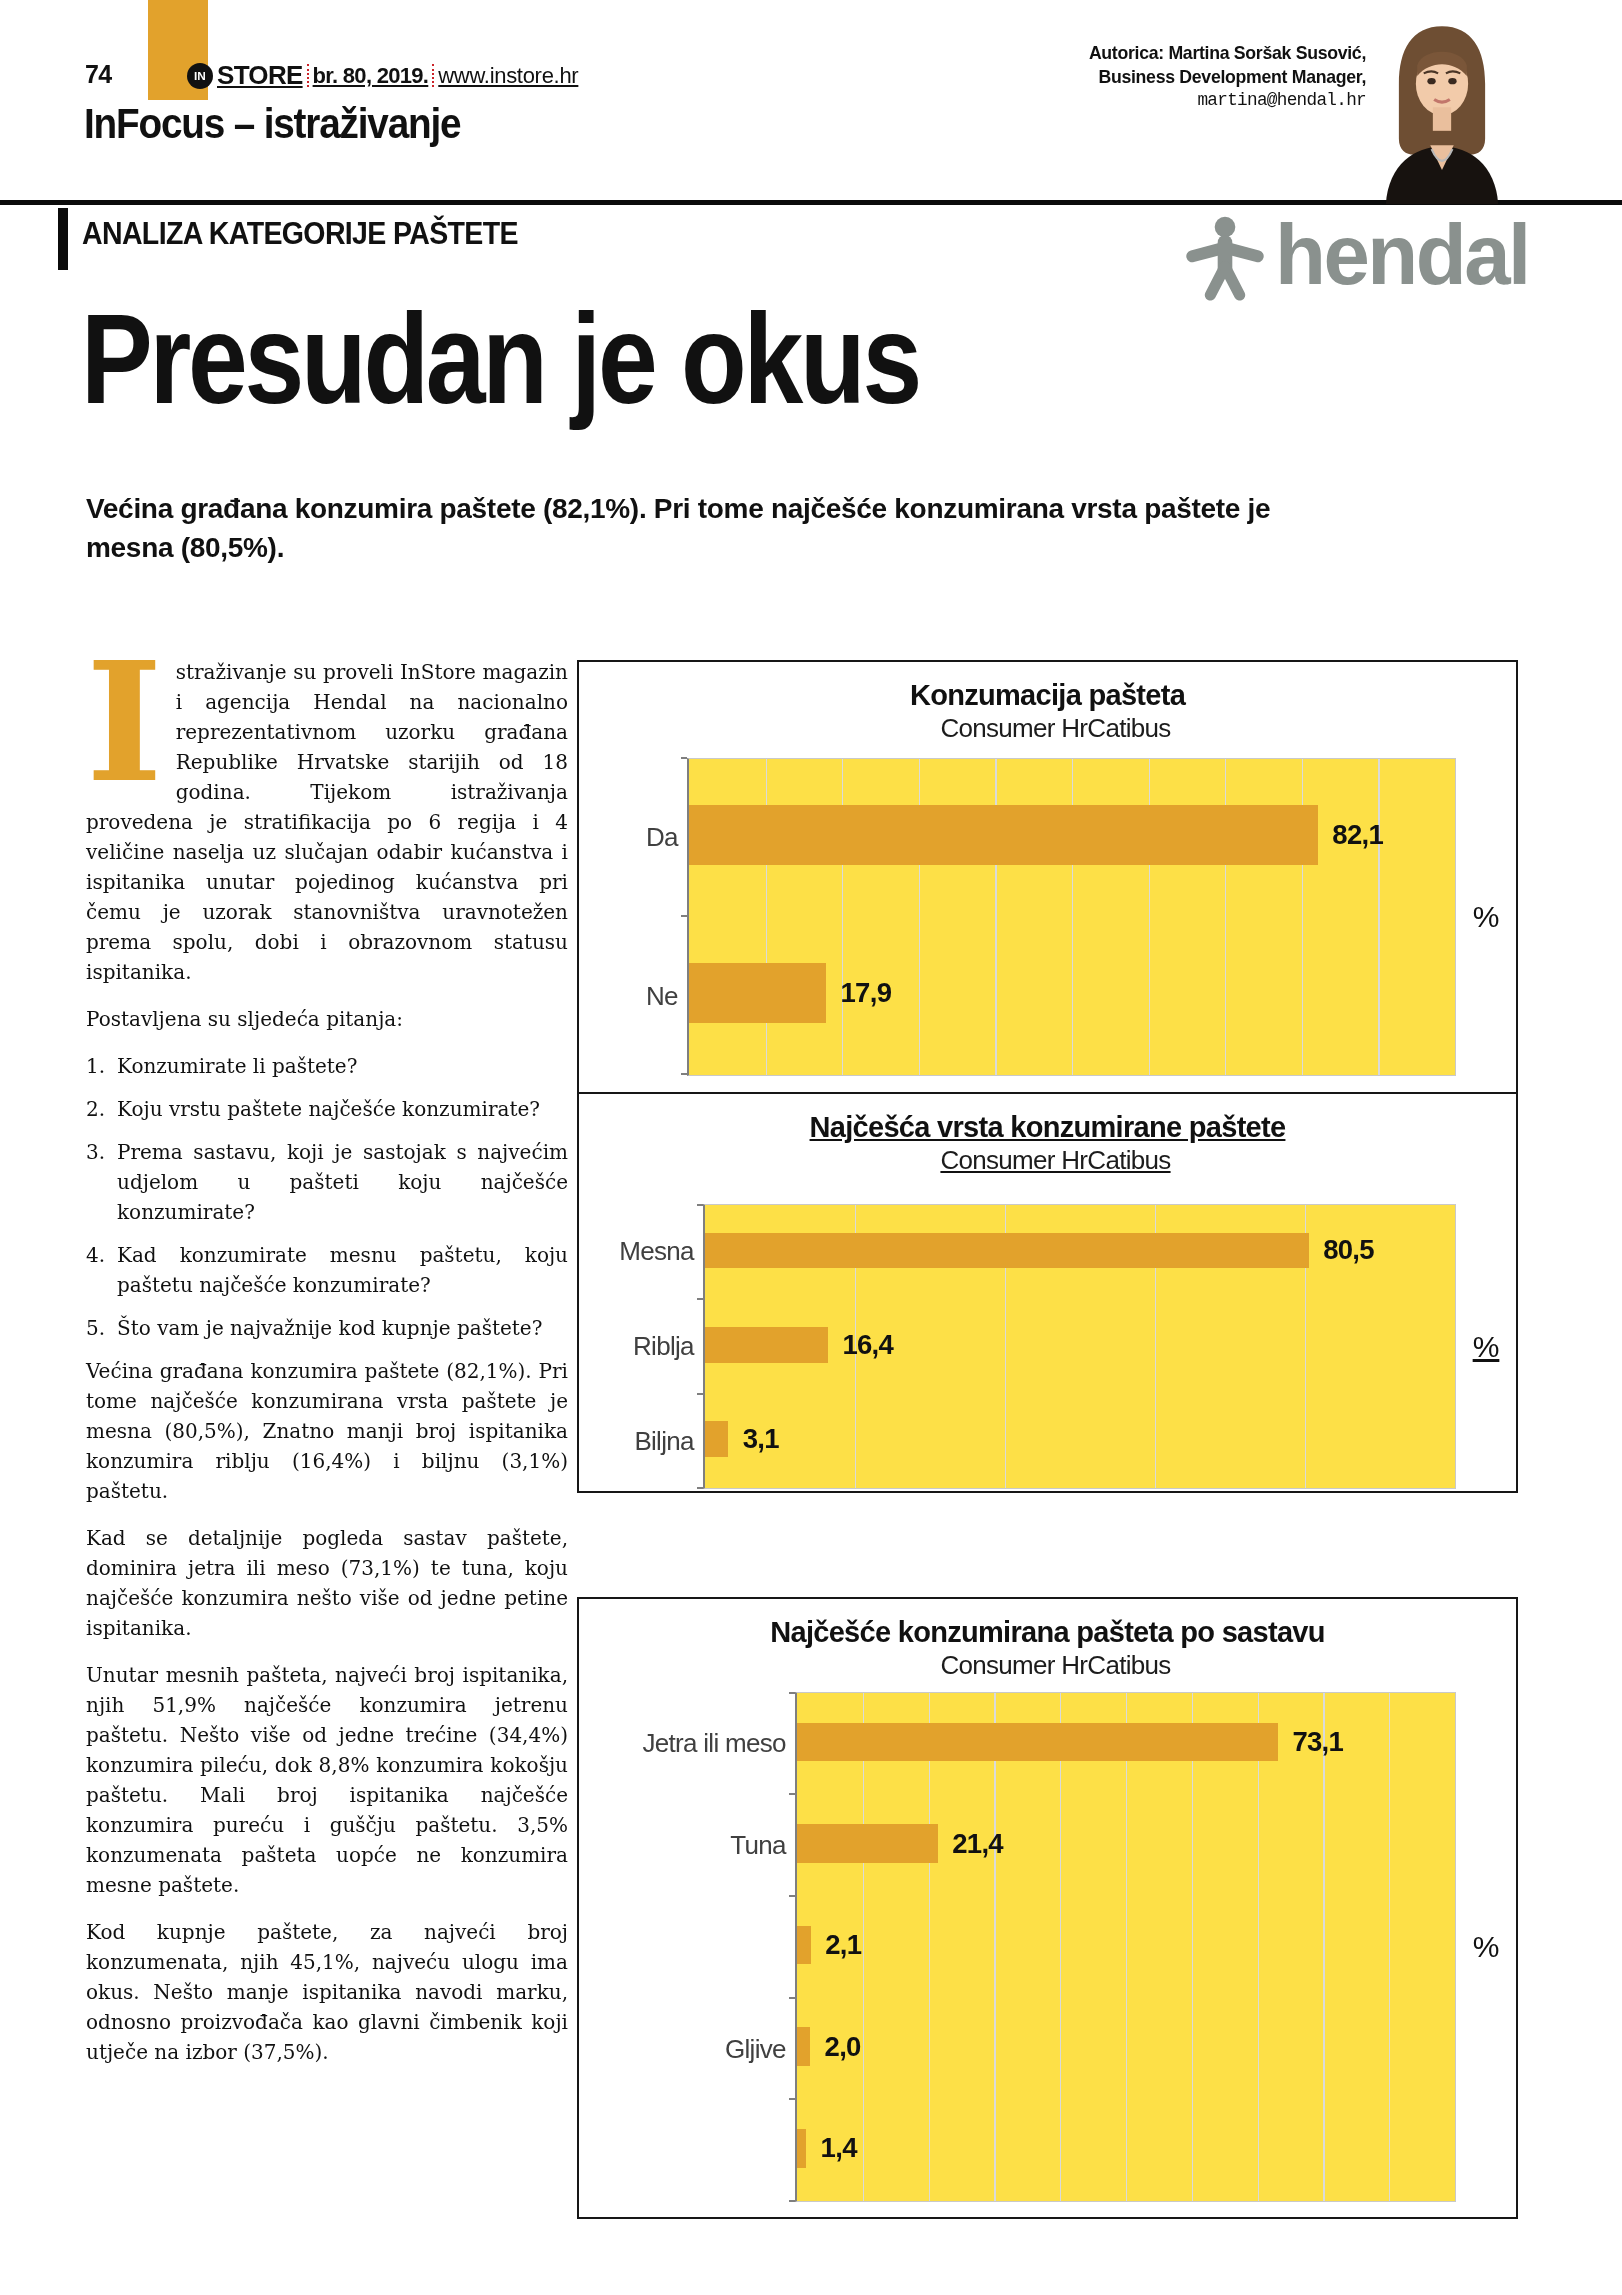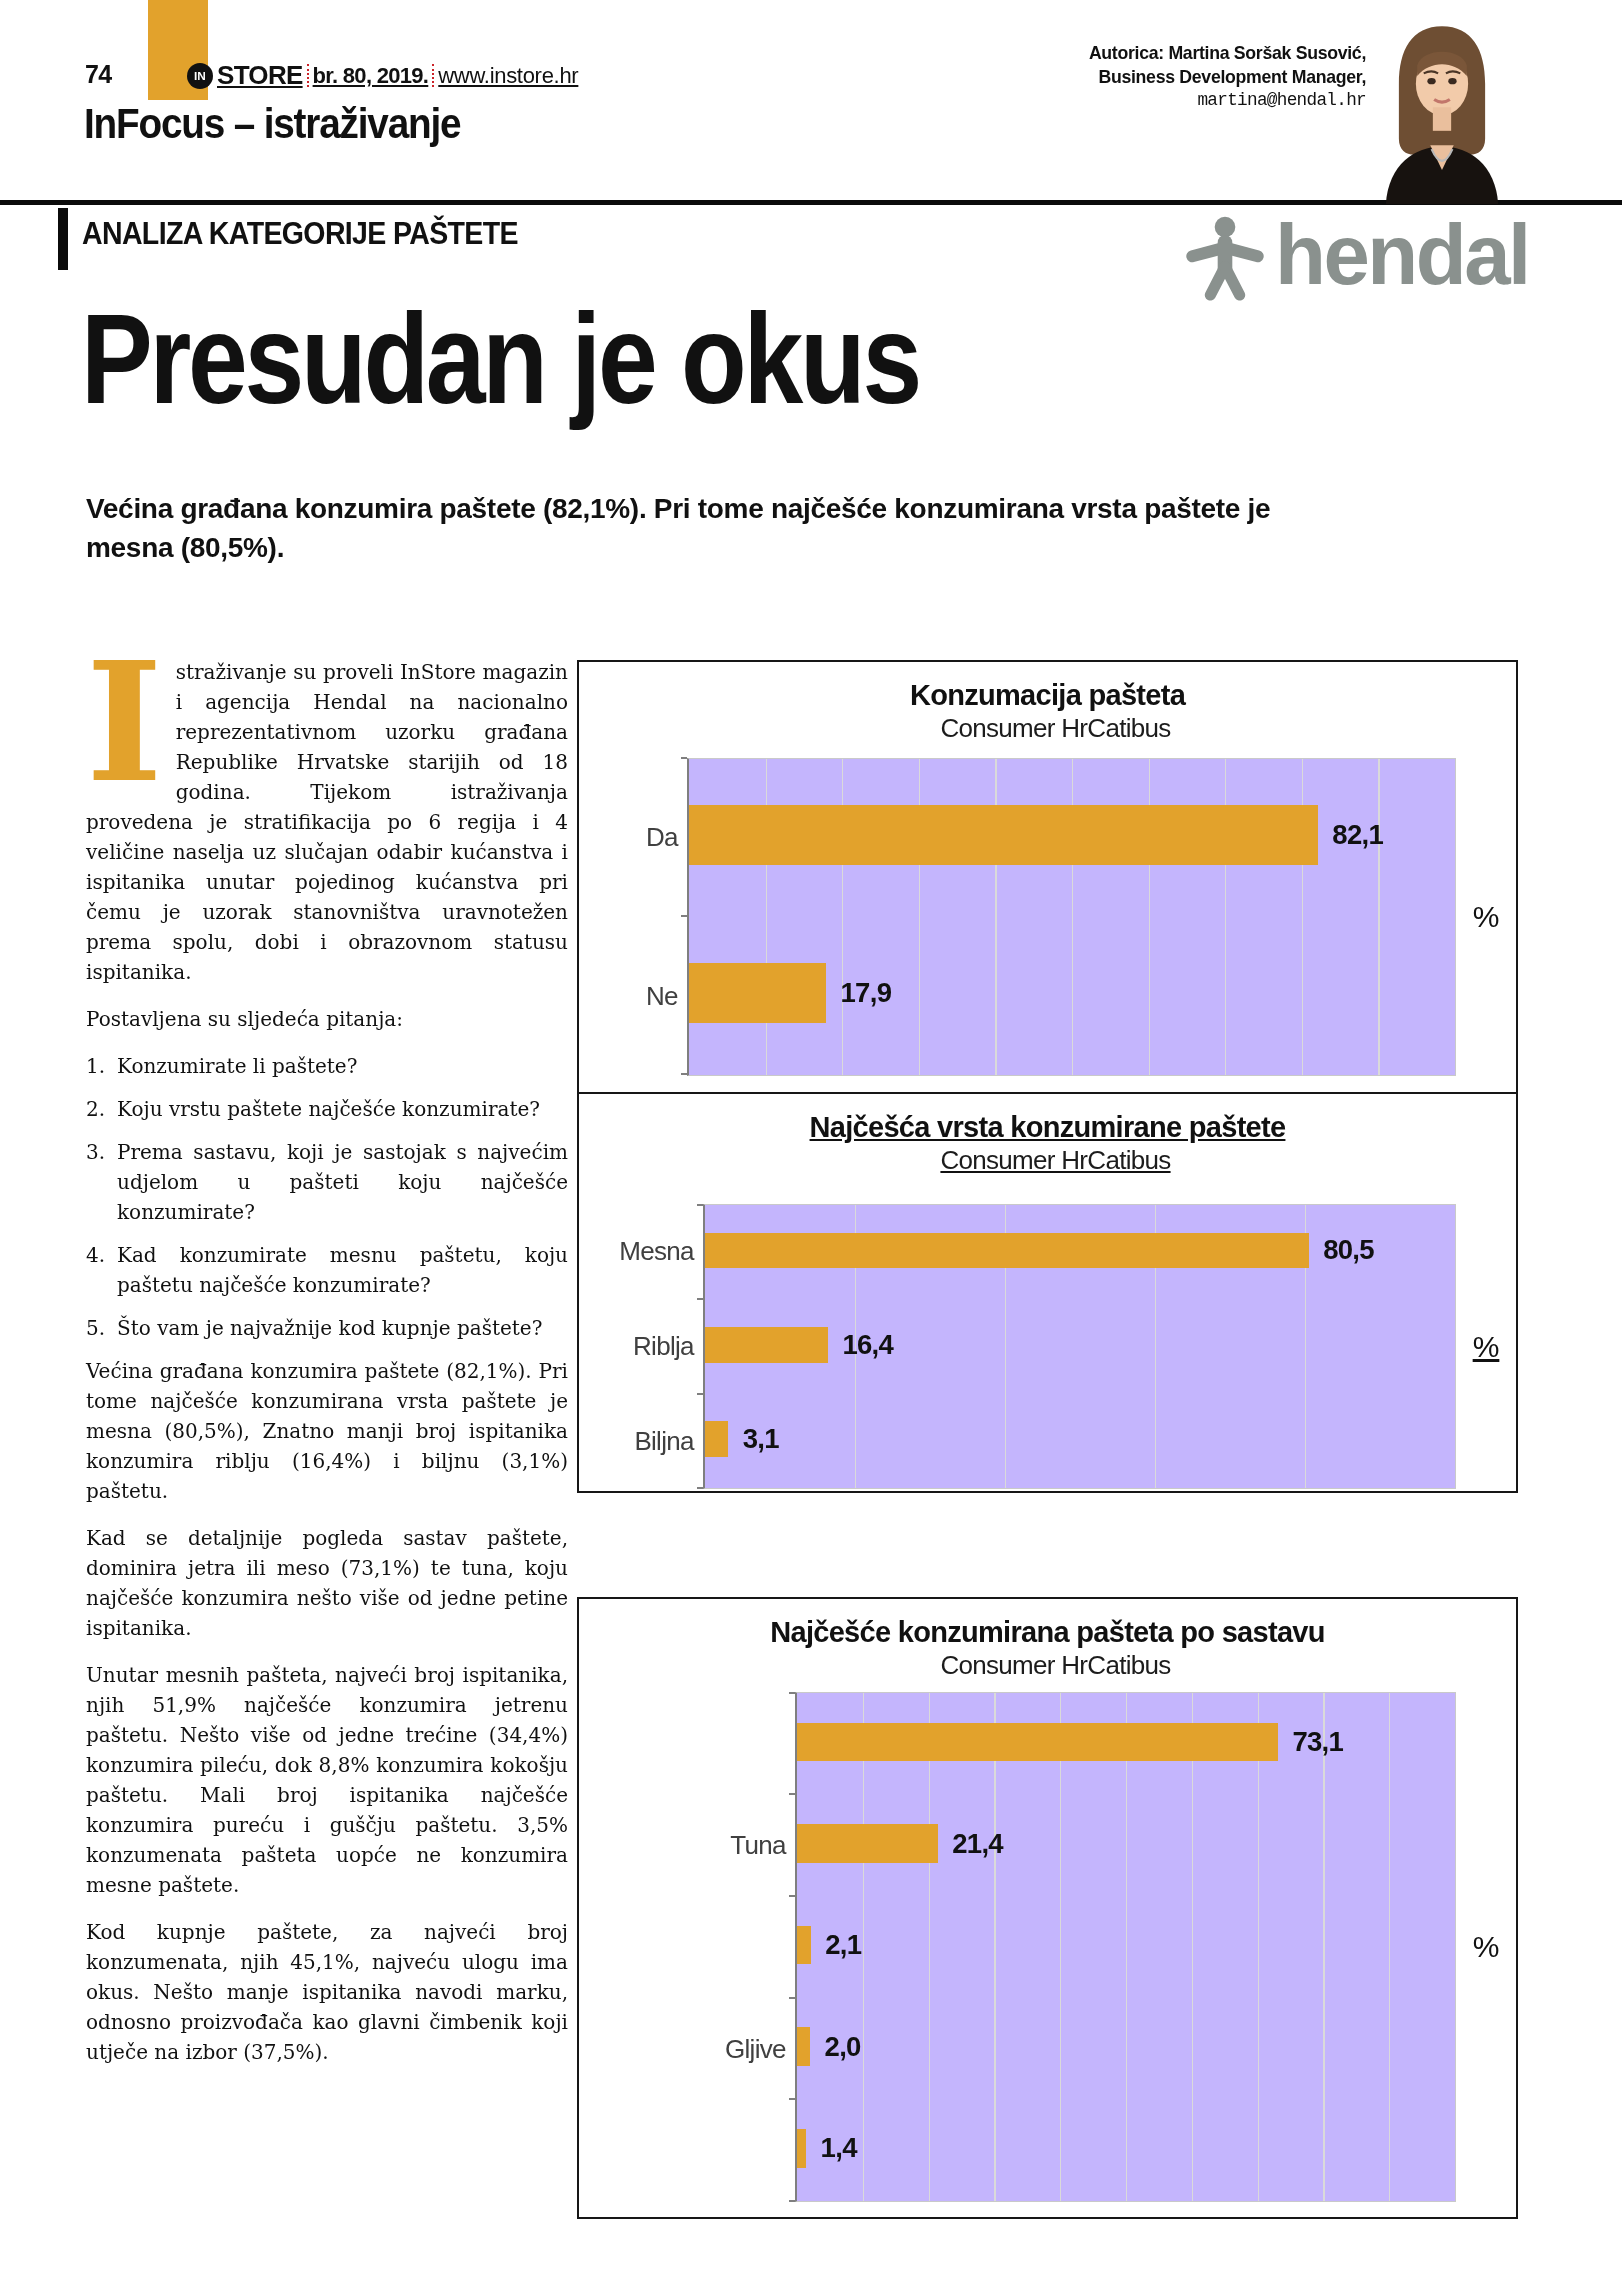--- a/index.html
+++ b/index.html
@@ -46,21 +46,21 @@
   
   .chart-card{position:absolute;left:577px;width:941px;background:#fff;border:2px solid #161616;
               box-sizing:border-box;display:flex;flex-direction:column;}
   .chart-title{text-align:center;font-size:29px;font-weight:bold;letter-spacing:-0.7px;margin-top:15.7px;line-height:34px;}
   .chart-subtitle{text-align:center;font-size:26px;letter-spacing:-0.7px;line-height:33px;color:#1c1c1c;padding-left:16px;}
   .chart-body{display:flex;box-sizing:border-box;}
   .chart-labels{position:relative;flex:0 0 auto;}
   .cat-label{position:absolute;right:9.2px;left:0;display:flex;align-items:center;justify-content:flex-end;
              font-size:26px;letter-spacing:-0.7px;color:#404040;}
   .chart-plot{position:relative;flex:1 1 auto;border:0.7px solid #C9C9C9;border-left:2px solid #7F7F7F;
-              background:#c4b5fd;box-sizing:border-box;}
+              background:#fde047;box-sizing:border-box;}
   .gridline{position:absolute;top:0;bottom:0;width:1.3px;background:var(--grid,#DADADA);}
   .bar{position:absolute;left:0;}
   .bar-value{position:absolute;transform:translateY(-50%);font-size:27.5px;font-weight:bold;letter-spacing:-0.7px;}
   .tick{position:absolute;left:-8.5px;width:6.5px;height:2px;background:#7F7F7F;}
   .chart-unit{flex:0 0 60px;display:flex;align-items:center;justify-content:center;
               font-size:30px;color:#111;}
 </style>
 </head>
 <body>
 
@@ -206,20 +206,21 @@
         </div>
       <div class="chart-unit">%</div>
     </div>
   </div>
 
   <div class="chart-card" style="top:1597px;height:622px;">
     <div class="chart-title">Najčešće konzumirana pašteta po sastavu</div>
     <div class="chart-subtitle">Consumer HrCatibus</div>
     <div class="chart-body" style="height:510px;margin-top:10.5px;">
       <div class="chart-labels" style="flex-basis:216px;">
+          <div class="cat-label" style="top: 0%; height: 20%;">Jetra ili meso</div>
           <div class="cat-label" style="top: 20%; height: 20%;">Tuna</div>
           <div class="cat-label" style="top: 60%; height: 20%;">Gljive</div>
         </div>
       <div class="chart-plot">
           <div class="gridline" style="left: 10%;"></div>
           <div class="gridline" style="left: 20%;"></div>
           <div class="gridline" style="left: 30%;"></div>
           <div class="gridline" style="left: 40%;"></div>
           <div class="gridline" style="left: 50%;"></div>
           <div class="gridline" style="left: 60%;"></div>

